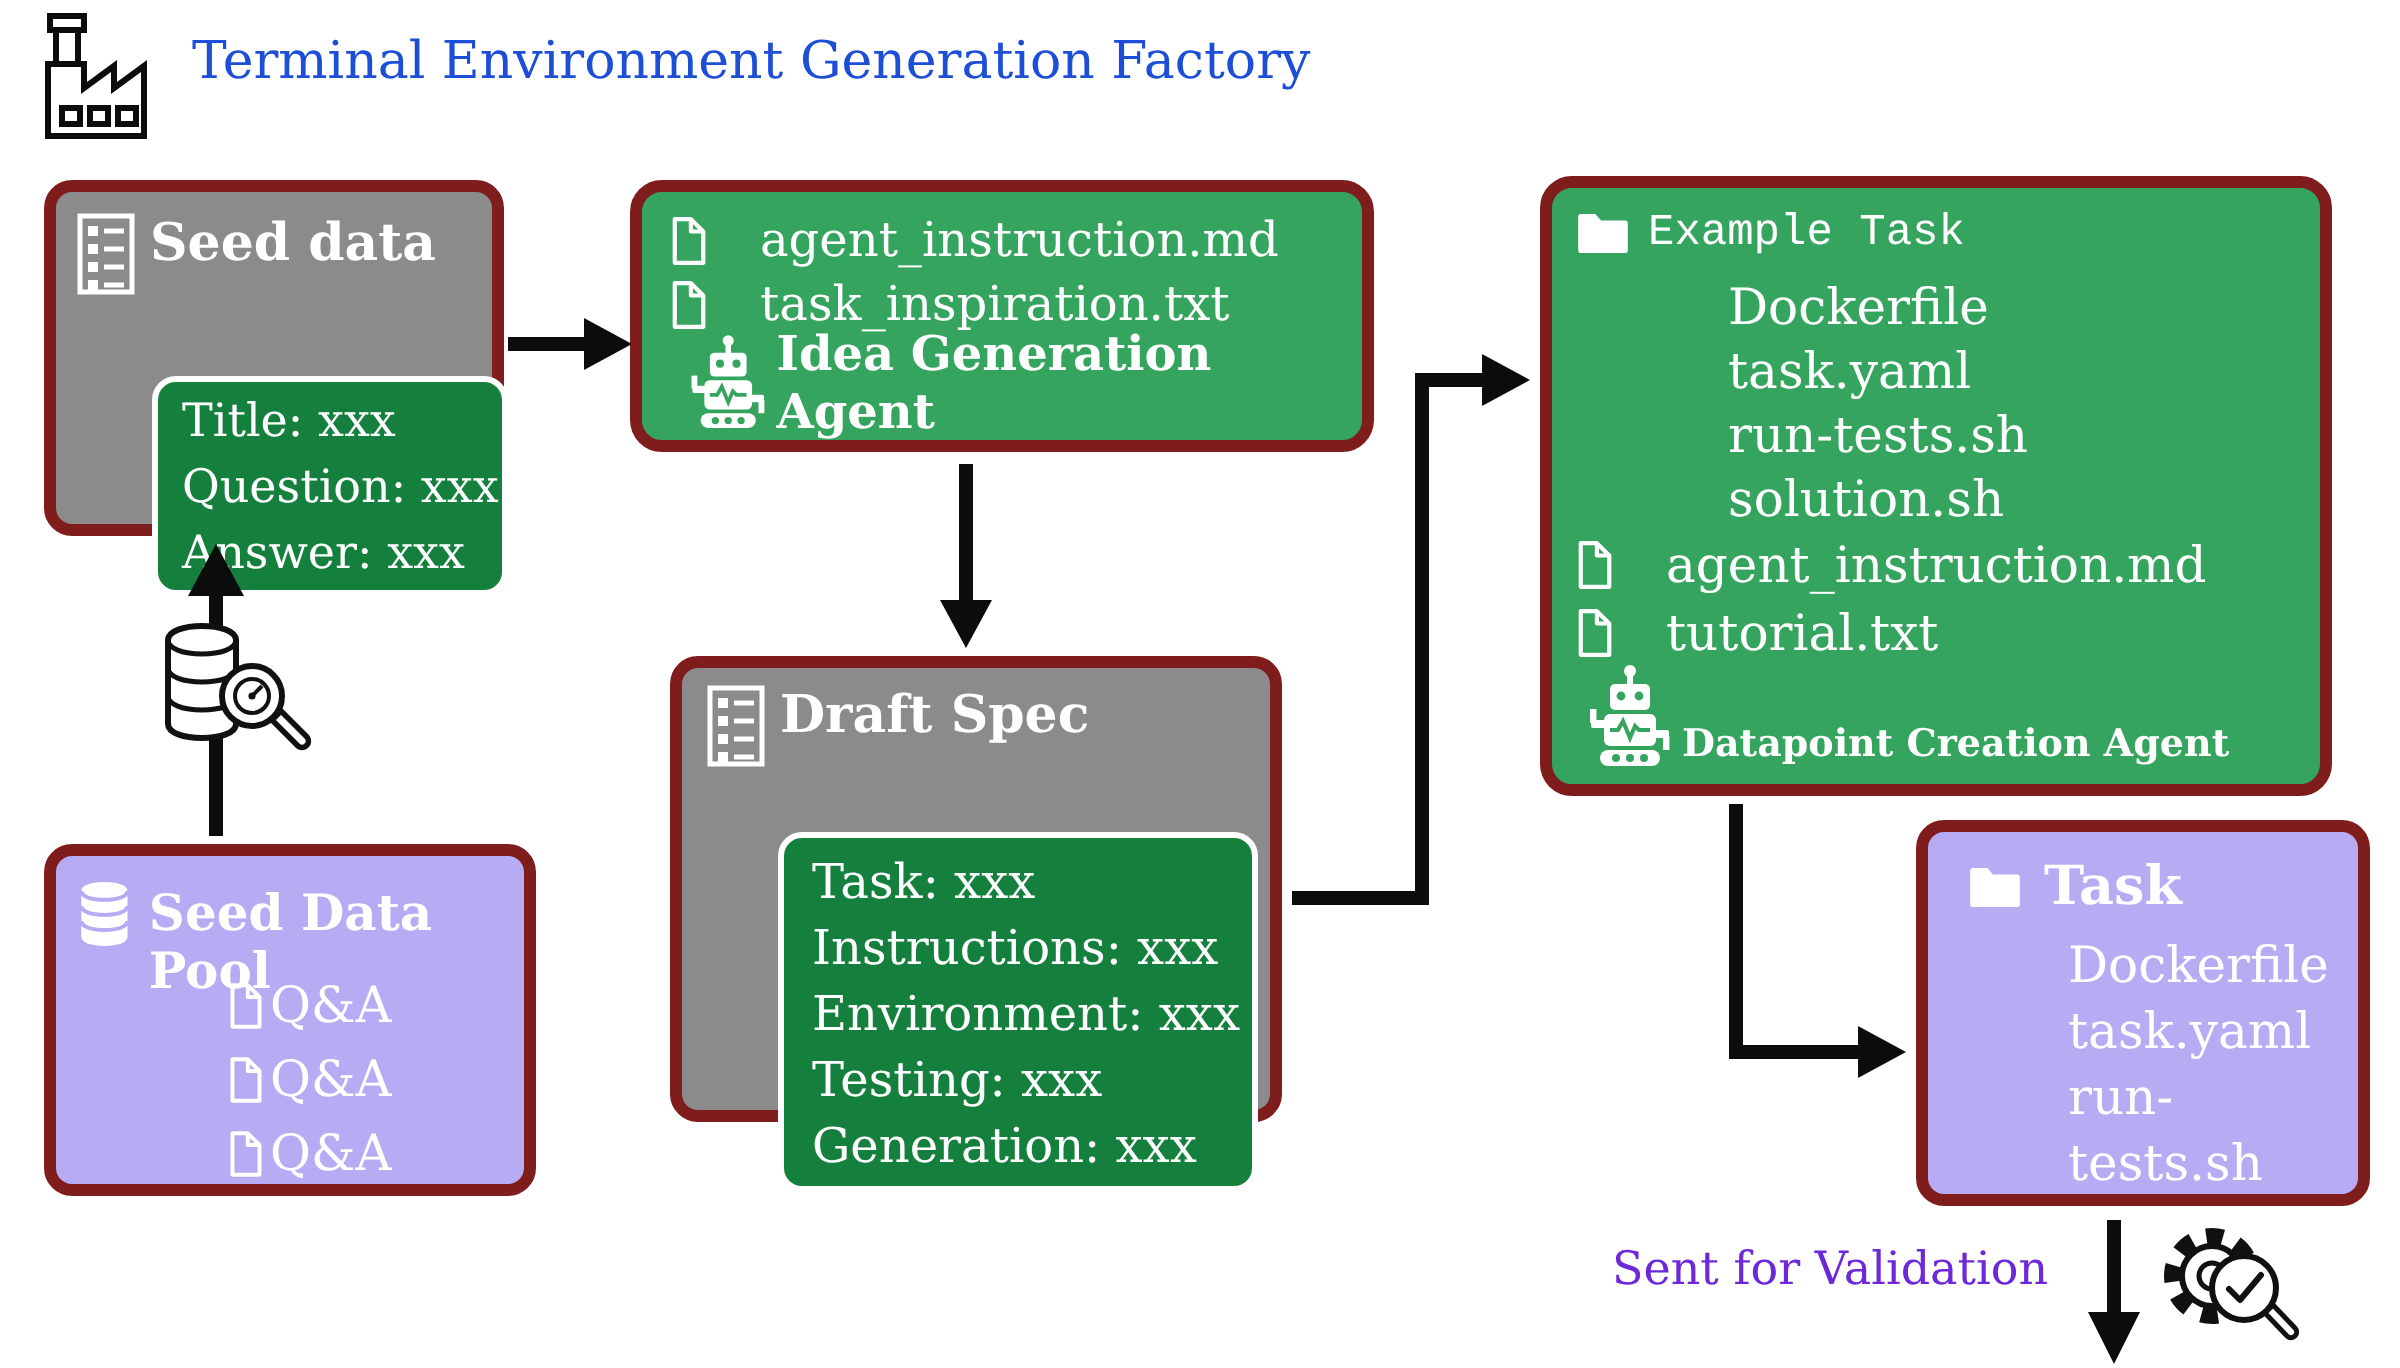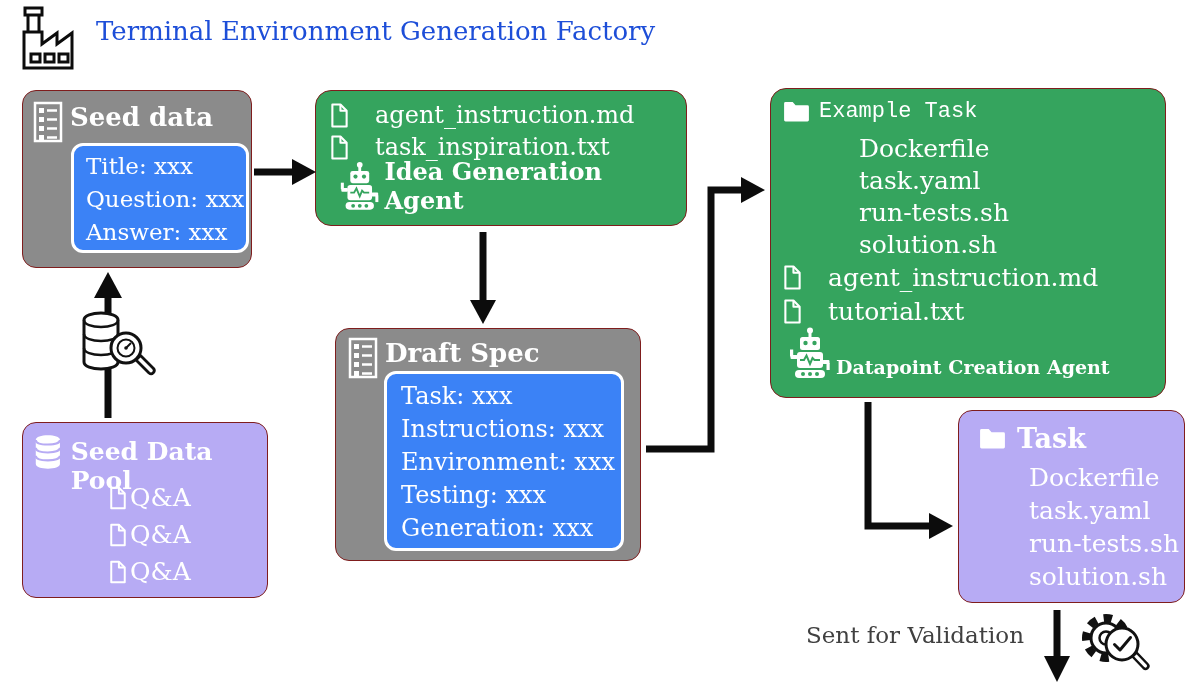--- a/index.html
+++ b/index.html
@@ -1,26 +1,26 @@
 <!DOCTYPE html>
 <html><head>
 <meta charset="utf-8">
 <style>
   html,body{margin:0;padding:0;background:#fff;}
   .canvas{position:relative;width:1200px;height:684px;overflow:hidden;background:#fff;
           font-family:"DejaVu Serif","Liberation Serif",serif;}
   .overlay{position:absolute;left:0;top:0;z-index:4;pointer-events:none;}
   .title{position:absolute;left:96px;top:16px;font-size:26px;color:#1d4ed8;z-index:2;}
   .factory{position:absolute;left:18px;top:6px;z-index:2;}
-  .box{position:absolute;box-sizing:border-box;border:1px solid #7f1d1d;color:#fff;z-index:2;}
+  .box{position:absolute;box-sizing:border-box;border:6px solid #7f1d1d;color:#fff;z-index:2;}
   .green{background:#35a45e;border-radius:16px;}
   .gray{background:#8b8b8b;border-radius:14px;}
   .purple{background:#b7abf4;border-radius:14px;}
-  .inner{position:absolute;box-sizing:border-box;background:#3b82f6;border:3px solid #fff;
-         border-radius:12px;color:#fff;}
+  .inner{position:absolute;box-sizing:border-box;background:#15803d;border:3px solid #fff;
+         border-radius:12px;color:#fff;margin-top:40px;}
   .hdr{position:absolute;display:flex;gap:7px;align-items:flex-start;}
   .hdr .lbl{font-weight:bold;font-size:26px;line-height:1.15;margin-top:2px;}
   .seed-box{left:22px;top:90px;width:230px;height:178px;}
   .seed-inner{left:48px;top:52px;width:178px;height:110px;padding:4px 0 0 12px;
               font-size:23px;line-height:33px;}
   .idea-box{left:315px;top:90px;width:372px;height:136px;}
   .files{position:absolute;left:14px;top:10px;}
   .frow{display:flex;gap:26px;align-items:center;margin-bottom:4px;font-size:24px;}
   .agent-row{position:absolute;display:flex;align-items:center;}
   .agent-row .albl{font-weight:bold;margin-left:3px;}
@@ -39,21 +39,21 @@
   .ex-agent .albl{font-size:19px;margin-top:27px;}
   .task-box{left:958px;top:410px;width:227px;height:193px;}
   .task-header{position:absolute;left:20px;top:12px;display:flex;gap:11px;align-items:center;
                font-size:27px;font-weight:bold;}
   .task-list{position:absolute;left:70px;top:50px;font-size:25px;line-height:33px;}
   .pool-box{left:22px;top:422px;width:246px;height:176px;}
   .pool-header{position:absolute;left:10px;top:10px;display:flex;gap:8px;align-items:flex-start;}
   .pool-header .lbl{font-weight:bold;font-size:25px;margin-top:4px;}
   .pool-list{position:absolute;left:86px;top:60px;}
   .pool-list .frow{font-size:25px;margin-bottom:8px;gap:3px;}
-  .validation{position:absolute;left:806px;top:622px;font-size:23px;color:#404040;z-index:2;}
+  .validation{position:absolute;left:806px;top:622px;font-size:23px;color:#6d28d9;z-index:2;}
 </style>
 </head>
 <body>
 
 <svg width="0" height="0" style="position:absolute">
   <defs>
     <symbol id="icon-page" viewBox="0 0 20 26">
       <path d="M2.5,1.5 H11 L17.5,8 V24.5 H2.5 Z" fill="none" stroke="#fff" stroke-width="2.2" stroke-linejoin="round"></path>
       <path d="M11,1.5 V8 H17.5" fill="none" stroke="#fff" stroke-width="2.2" stroke-linejoin="round"></path>
     </symbol>

